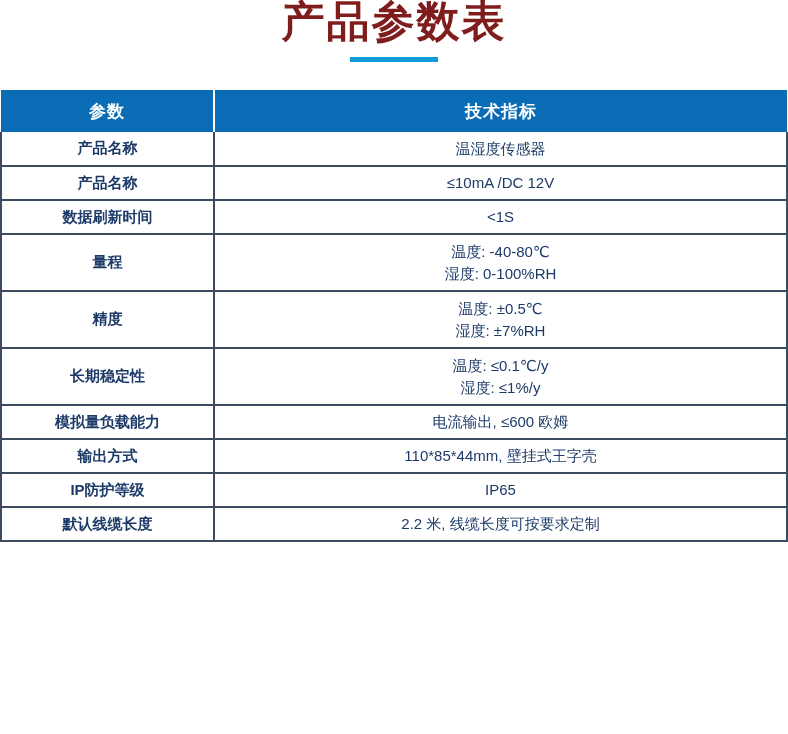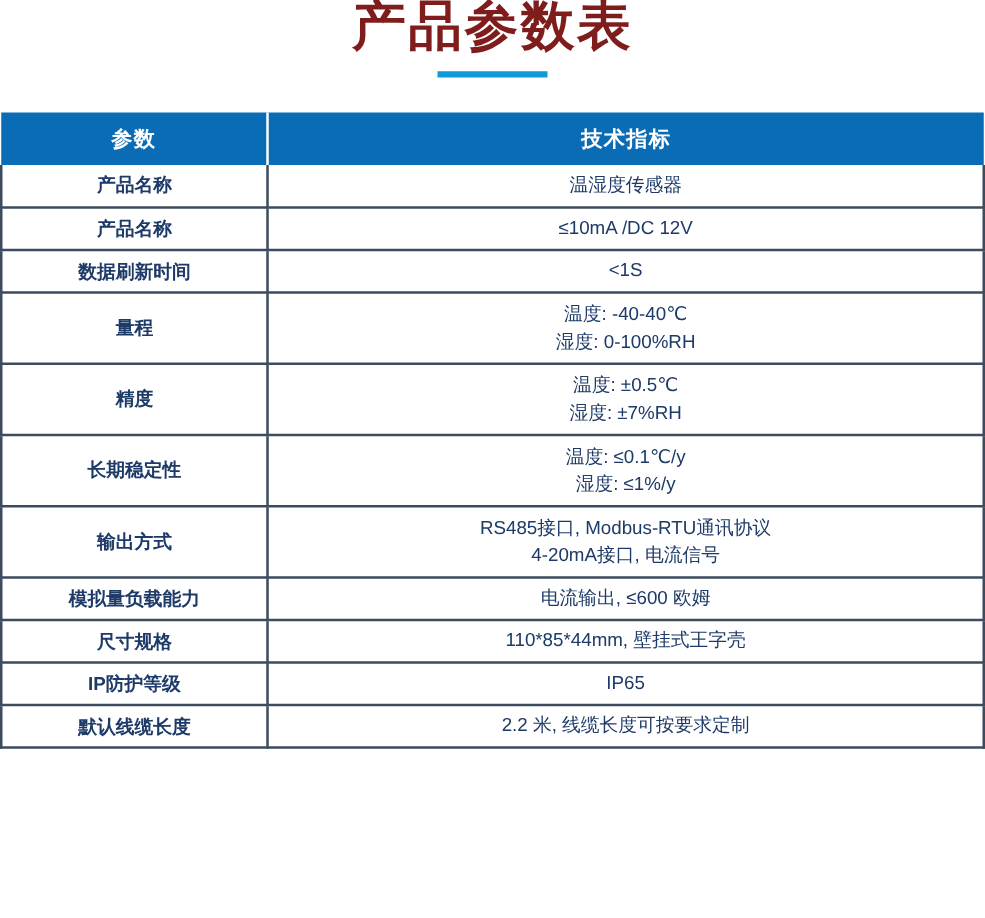--- a/index.html
+++ b/index.html
@@ -96,53 +96,46 @@
   </tr>
         <tr>
     <td class="param-cell">数据刷新时间</td>
     <td class="spec-cell">
             <div class="spec-line">&lt;1S</div>
           </td>
   </tr>
         <tr class="tall">
     <td class="param-cell">量程</td>
     <td class="spec-cell">
-            <div class="spec-line">温度: -40-40℃</div>
+            <div class="spec-line">温度: -40-80℃</div>
             <div class="spec-line">湿度: 0-100%RH</div>
           </td>
   </tr>
         <tr class="tall">
     <td class="param-cell">精度</td>
     <td class="spec-cell">
             <div class="spec-line">温度: ±0.5℃</div>
             <div class="spec-line">湿度: ±7%RH</div>
           </td>
   </tr>
         <tr class="tall">
     <td class="param-cell">长期稳定性</td>
     <td class="spec-cell">
             <div class="spec-line">温度: ≤0.1℃/y</div>
             <div class="spec-line">湿度: ≤1%/y</div>
           </td>
   </tr>
-        <tr class="tall">
-    <td class="param-cell">输出方式</td>
-    <td class="spec-cell">
-            <div class="spec-line">RS485接口, Modbus-RTU通讯协议</div>
-            <div class="spec-line">4-20mA接口, 电流信号</div>
-          </td>
-  </tr>
         <tr>
     <td class="param-cell">模拟量负载能力</td>
     <td class="spec-cell">
             <div class="spec-line">电流输出, ≤600 欧姆</div>
           </td>
   </tr>
         <tr>
-    <td class="param-cell">尺寸规格</td>
+    <td class="param-cell">输出方式</td>
     <td class="spec-cell">
             <div class="spec-line">110*85*44mm, 壁挂式王字壳</div>
           </td>
   </tr>
         <tr>
     <td class="param-cell">IP防护等级</td>
     <td class="spec-cell">
             <div class="spec-line">IP65</div>
           </td>
   </tr>

